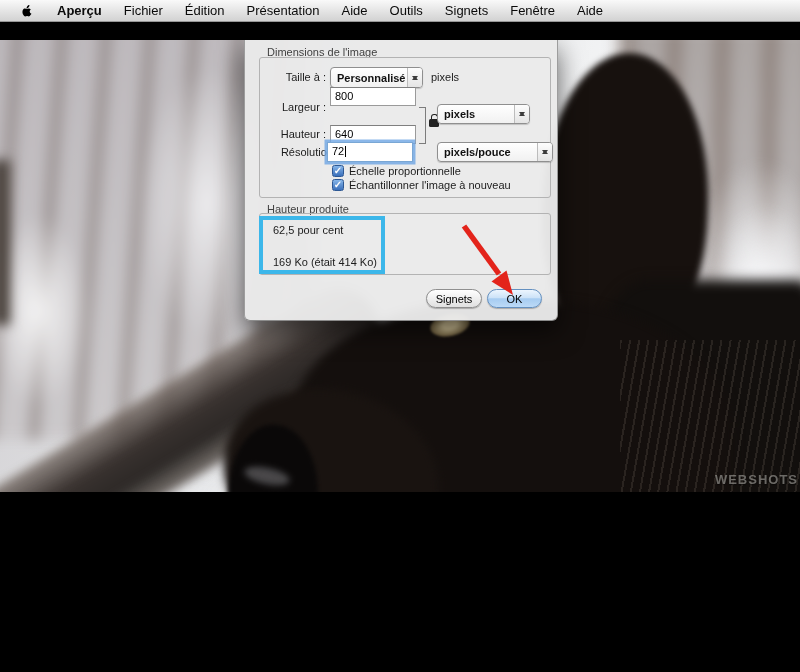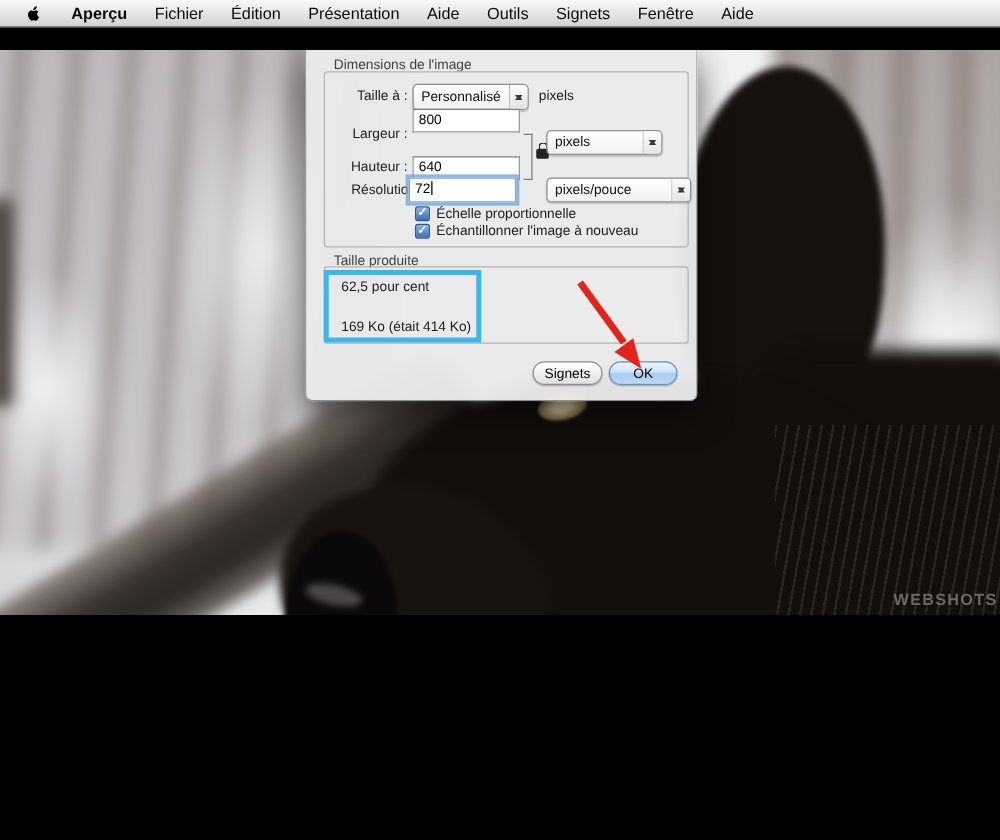--- a/index.html
+++ b/index.html
@@ -100,21 +100,21 @@
     padding:2px 0 0 4px;font-size:11px;color:#000;}
   .f-w{left:85px;top:47px;width:86px;height:19px;}
   .f-h{left:85px;top:85px;width:86px;height:19px;}
   .f-r{left:82px;top:102px;width:86px;height:20px;border:1px solid #7aa7d4;
     box-shadow:0 0 0 2.5px rgba(110,165,228,.8);}
   .caret{display:inline-block;position:static;width:1px;height:11px;background:#000;
     margin-left:1px;vertical-align:-2px;}
 
   .popup{background:linear-gradient(#ffffff,#f1f1f1);border:1px solid #8f8f8f;border-radius:4px;
     display:flex;align-items:center;box-shadow:0 1px 1px rgba(0,0,0,.18), inset 0 1px 0 #fff;}
-  .popup .popup-label{position:static;flex:1;padding-left:6px;font-size:11px;font-weight:normal;color:#111;white-space:nowrap;overflow:hidden;}
+  .popup .popup-label{position:static;flex:1;padding-left:6px;font-size:11px;font-weight:bold;color:#111;white-space:nowrap;overflow:hidden;}
   .popup .stepper{position:static;width:15px;align-self:stretch;border-left:1px solid #bcbcbc;
     display:flex;flex-direction:column;align-items:center;justify-content:center;gap:2px;
     background:linear-gradient(#fdfdfd,#e4e4e4);border-radius:0 3px 3px 0;}
   .tri-up{width:0;height:0;border-left:3px solid transparent;border-right:3px solid transparent;border-bottom:4px solid #3c3c3c;}
   .tri-dn{width:0;height:0;border-left:3px solid transparent;border-right:3px solid transparent;border-top:4px solid #3c3c3c;}
   .p-fit{left:85px;top:27px;width:93px;height:21px;}
   .p-unit{left:192px;top:64px;width:93px;height:20px;}
   .p-res{left:192px;top:102px;width:116px;height:20px;}
   .suffix{left:186px;top:31px;white-space:nowrap;}
 
@@ -241,21 +241,21 @@
         </span>
       <span class="check-label">Échelle proportionnelle</span>
     </div>
     <div class="check-row cr2">
       <span class="checkbox">
           <span>✓</span>
         </span>
       <span class="check-label">Échantillonner l'image à nouveau</span>
     </div>
 
-    <div class="grouplabel g2-label">Taille produite</div>
+    <div class="grouplabel g2-label">Hauteur produite</div>
     <div class="groupbox g2-box"></div>
     <div class="result1">62,5 pour cent</div>
     <div class="result2">169 Ko (était 414 Ko)</div>
     <div class="cyan-rect"></div>
 
     <div class="btn btn-cancel">
         <span>Signets</span>
       </div>
     <div class="btn btn-ok">
         <span>OK</span>

